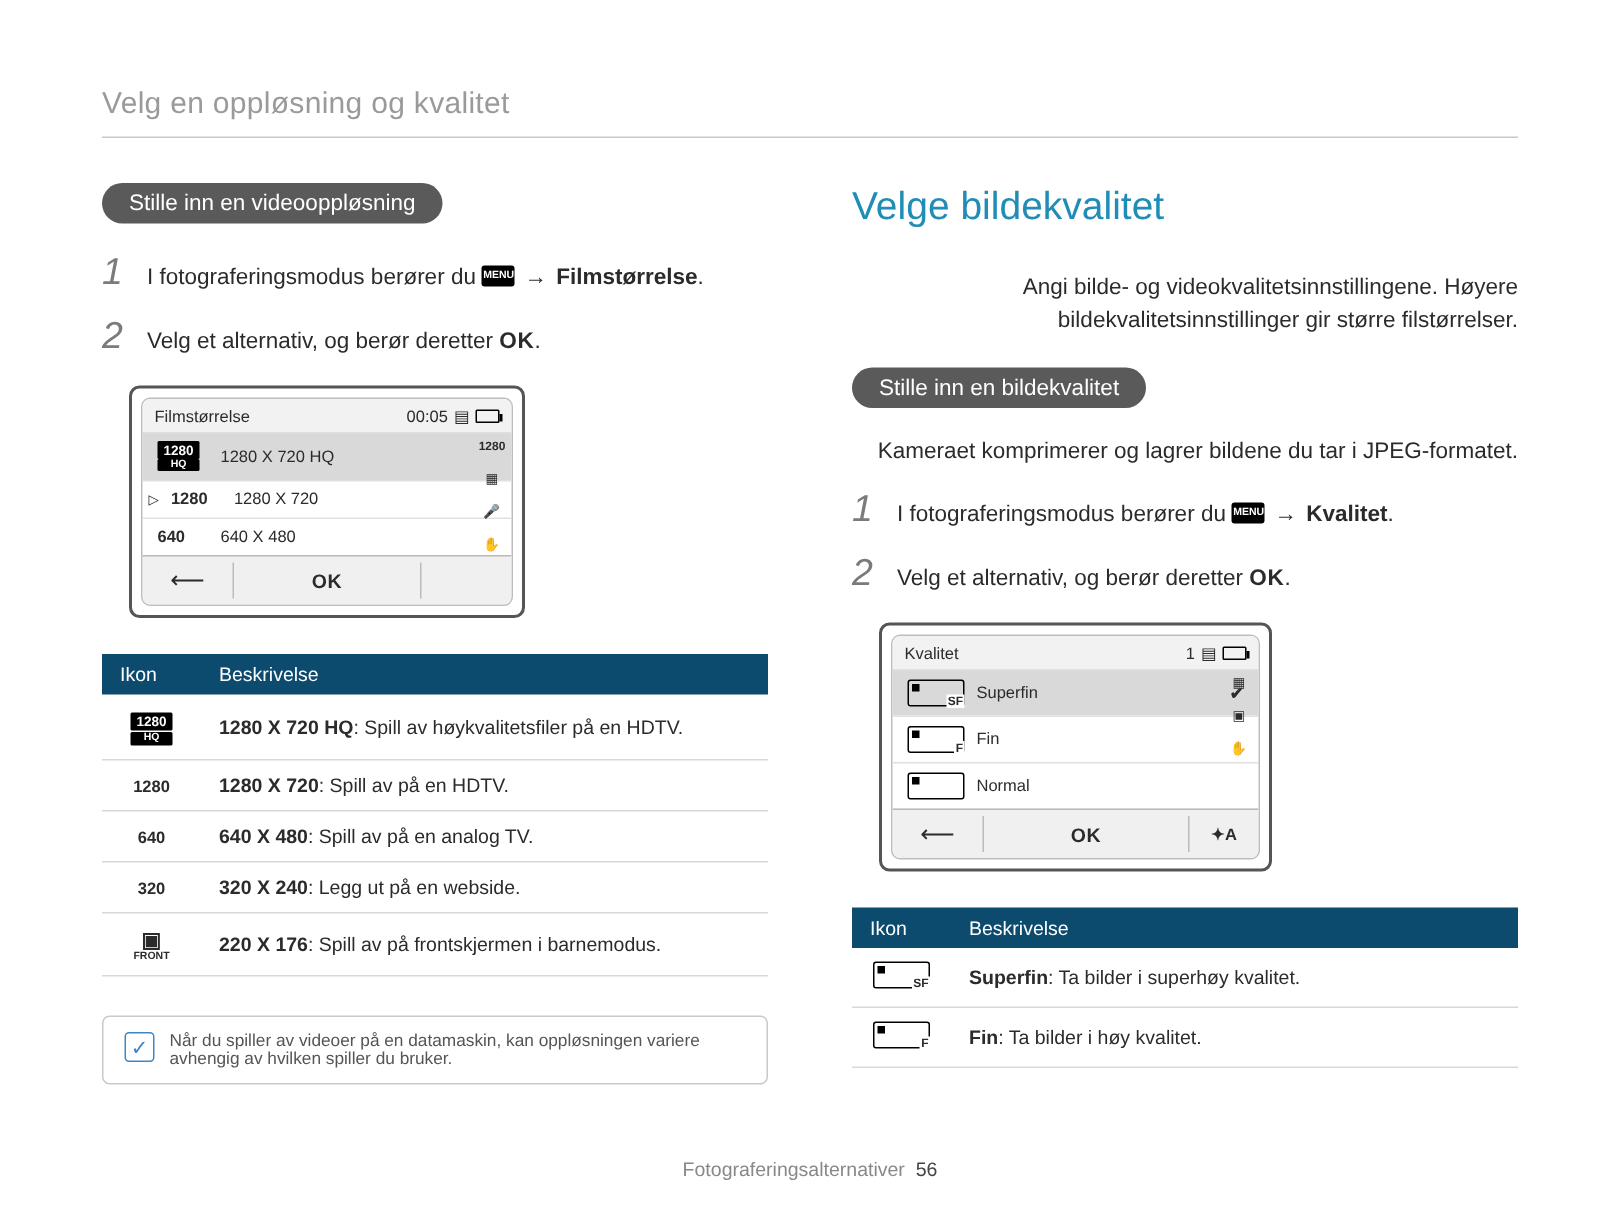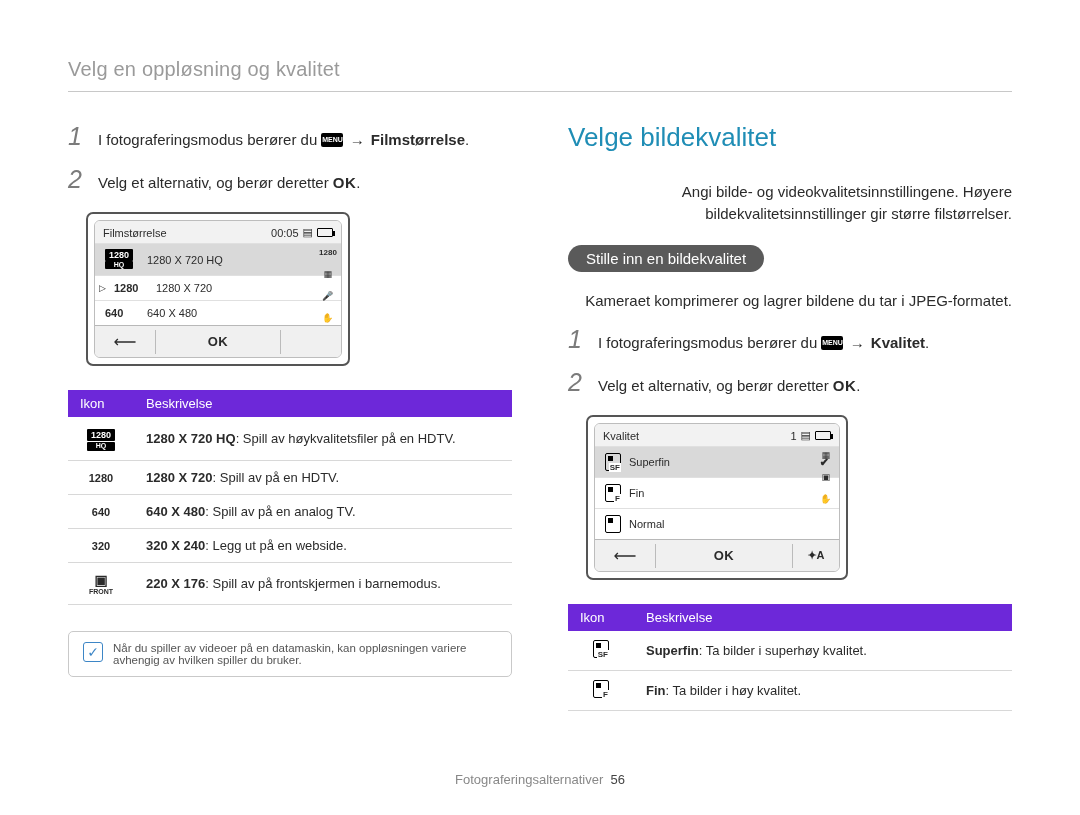--- a/index.html
+++ b/index.html
@@ -158,42 +158,42 @@
     flex:0 0 46px; font-size:11px; font-weight:700; text-align:center;
   }
 
   
   table.desc {
     width: 100%;
     border-collapse: collapse;
     font-size: 13px;
   }
   table.desc th {
-    background: #6d28d9;
+    background: #0c4a6e;
     color: #fff;
     font-weight: 400;
     text-align: left;
     padding: 6px 12px;
   }
   table.desc th:first-child { width: 66px; }
   table.desc td {
     border-bottom: 1px solid #d8d8d8;
     padding: 9px 12px;
     vertical-align: middle;
   }
   table.desc td.icon-cell { text-align:center; }
   .icon-1280hq { display:inline-block; }
   .icon-1280hq .top { background:#000;color:#fff;font-size:9px;font-weight:700;padding:1px 4px;border-radius:1px; line-height:1; }
   .icon-1280hq .bot { background:#000;color:#fff;font-size:7px;font-weight:700;padding:0 4px;border-radius:1px;display:block;text-align:center;margin-top:1px; line-height:1.2; }
   .icon-plain { font-size:11px; font-weight:700; }
   .icon-front { display:inline-flex;flex-direction:column;align-items:center;font-size:7px;font-weight:700;}
   .icon-front .cam { font-size:14px; }
 
   .qual-ic {
-    display:inline-flex; width:16px;height:18px;border:1.5px solid #000;border-radius:2px;
+    display:inline-flex; width:38px;height:18px;border:1.5px solid #000;border-radius:2px;
     align-items:flex-end;justify-content:flex-end;font-size:7px;font-weight:800;position:relative;
   }
   .qual-ic:before{content:"";position:absolute;left:2px;top:2px;width:5px;height:5px;background:#000;border-radius:0;}
   .qual-ic .sub{position:absolute;right:-1px;bottom:-2px;font-size:8px;background:#fff;padding:0 1px;}
 
   
   .note {
     display:flex; gap:10px;
     border:1px solid #c9c9c9;
     border-radius:5px;
@@ -233,20 +233,21 @@
 </style>
 </head>
 <body>
 
 <div class="page">
   <div class="breadcrumb">Velg en oppløsning og kvalitet</div>
 
   <div class="columns">
 
     <div class="col">
+      <div class="pill">Stille inn en videooppløsning</div>
 
       <div class="steps">
         <div class="step">
           <div class="step-num">1</div>
           <div class="step-body">
             <span>I fotograferingsmodus berører du </span>
             <span class="menu-chip">MENU</span>
             <span class="arrow">→</span>
             <span class="bold">Filmstørrelse</span>.
           </div>

